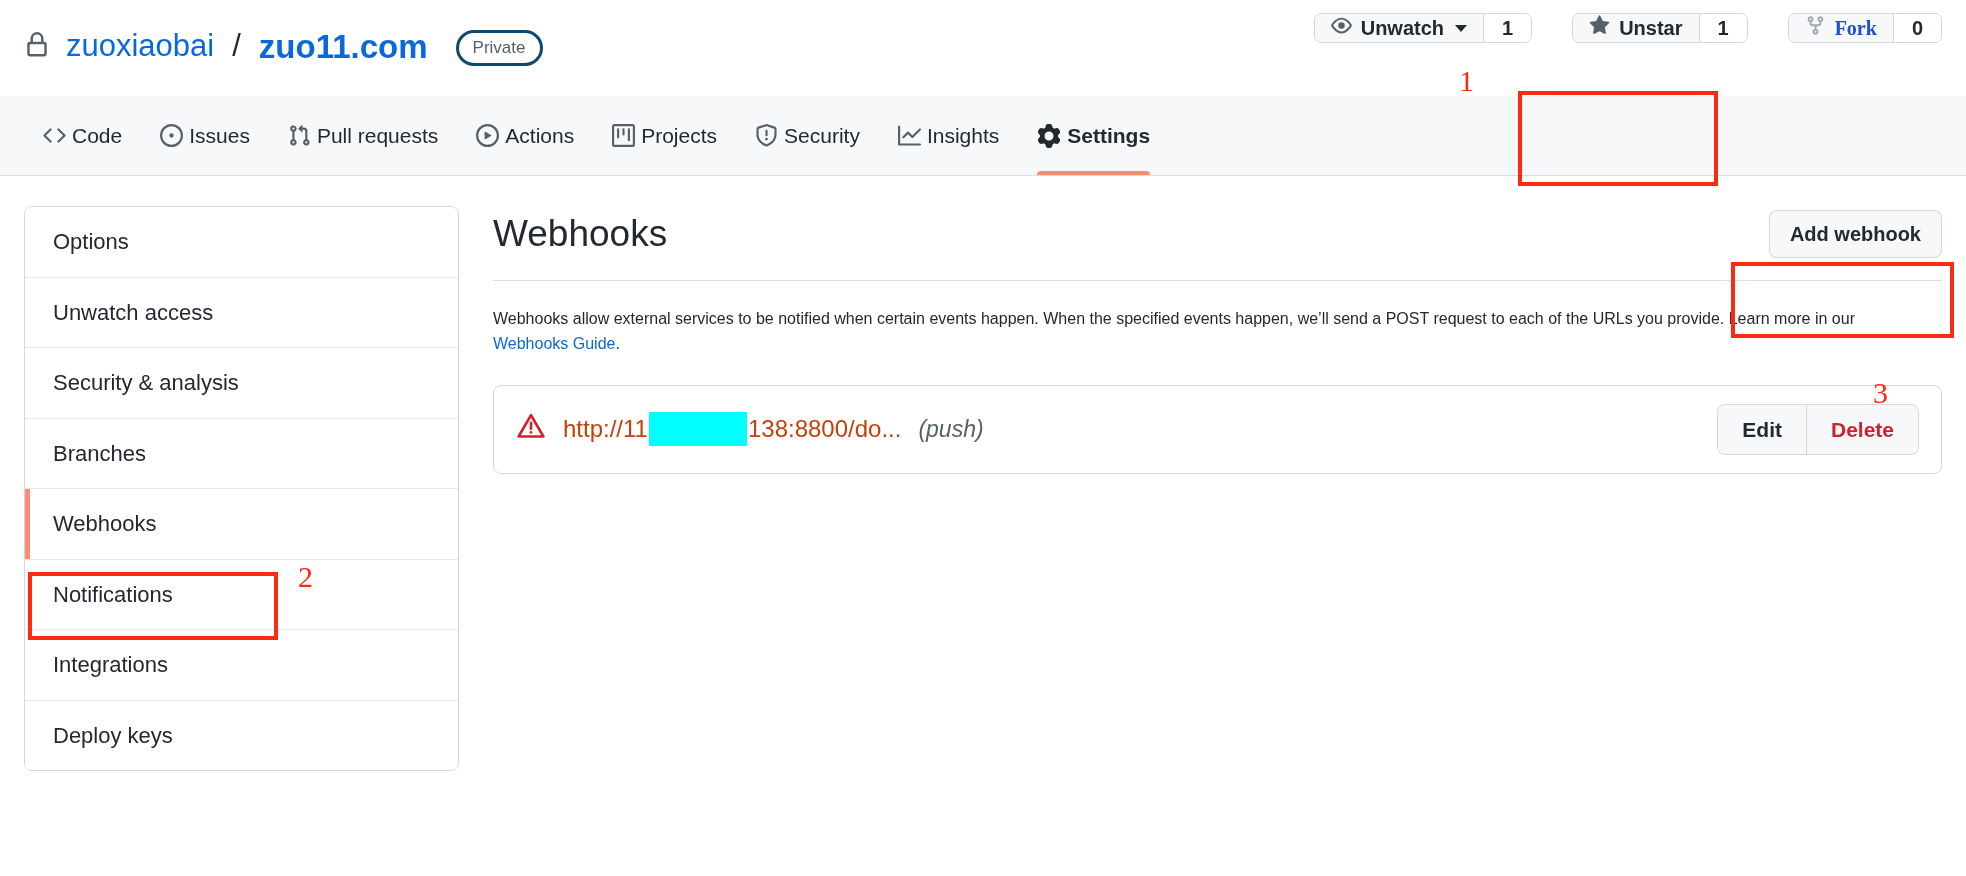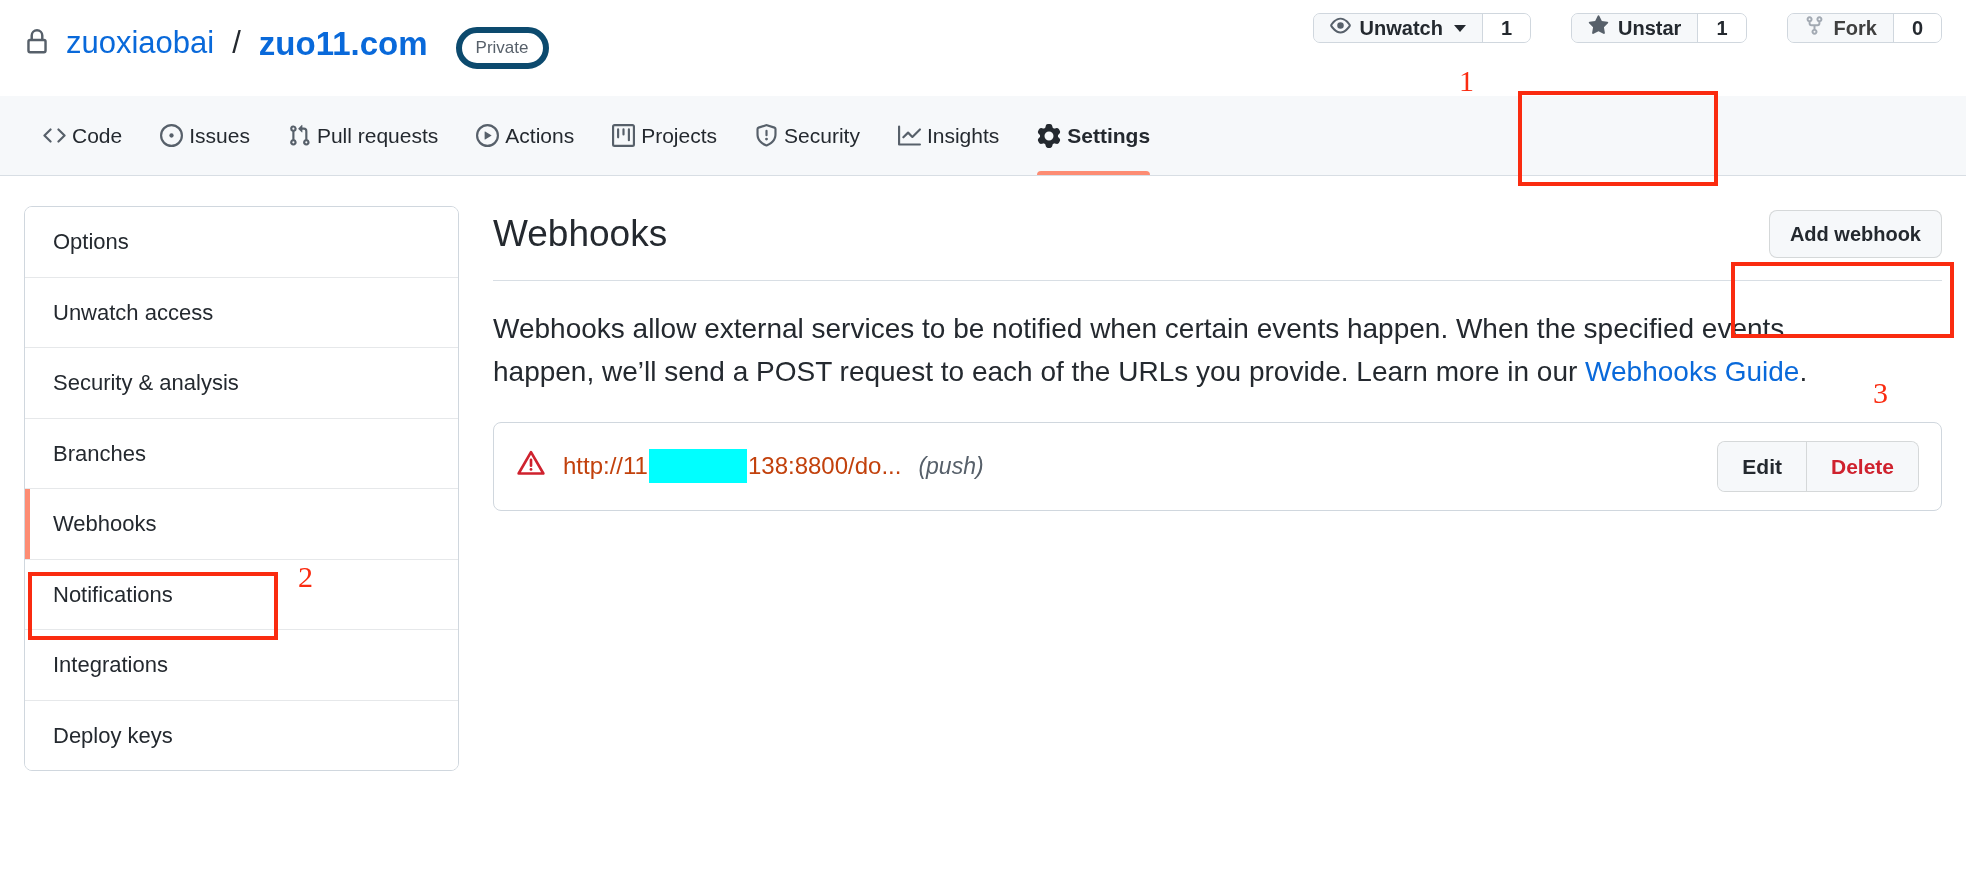--- a/index.html
+++ b/index.html
@@ -38,21 +38,21 @@
   }
   .repo-sep { color: #24292f; font-weight: 300; font-size: 31px; padding: 0 2px; }
   .repo-name {
     color: #0969da;
     font-weight: 700;
     text-decoration: none;
     font-size: 33px;
   }
   .visibility-badge {
     margin-left: 12px;
-    border: 6px solid #0c4a6e;
+    border: 3px solid #0c4a6e;
     border-radius: 2em;
     padding: 5px 14px;
     font-size: 17px;
     color: #57606a;
     line-height: 1.2;
     background: transparent;
   }
 
   
   .header-actions {
@@ -76,21 +76,21 @@
     display: flex;
     align-items: center;
     gap: 9px;
     padding: 0 16px;
     font-size: 20px;
     font-weight: 600;
     color: #24292f;
     background: #f6f8fa;
     white-space: nowrap;
   }
-  .btn-main.disabled { color: #404040; }
+  .btn-main.disabled { color: #1d4ed8; font-family: Liberation Serif, serif; }
   .btn-count {
     display: flex;
     align-items: center;
     padding: 0 18px;
     font-size: 20px;
     font-weight: 600;
     color: #24292f;
     background: #ffffff;
     border-left: 1px solid #d0d7de;
   }
@@ -200,21 +200,21 @@
     color: #24292f;
     font-size: 20px;
     font-weight: 600;
     padding: 11px 20px;
     font-family: "Liberation Sans", sans-serif;
     line-height: 1.2;
     cursor: pointer;
   }
 
   .webhooks-desc {
-    font-size: 28px;
+    font-size: 16px;
     line-height: 1.55;
     color: #24292f;
     margin: 26px 0 0 0;
     max-width: 1400px;
   }
   .webhooks-desc a { color: #0969da; text-decoration: none; }
 
   .webhook-row {
     margin-top: 28px;
     border: 1px solid #d0d7de;

